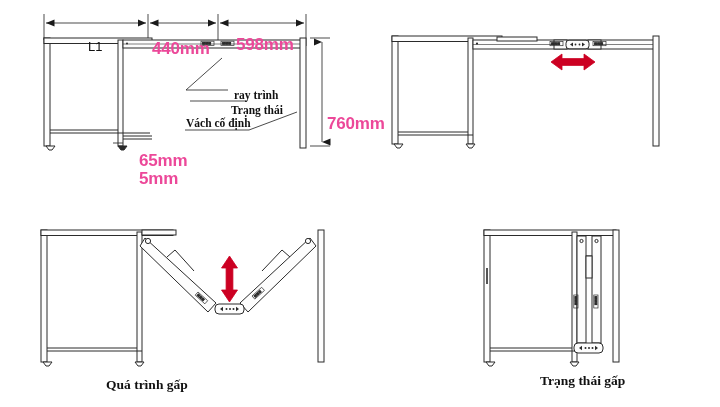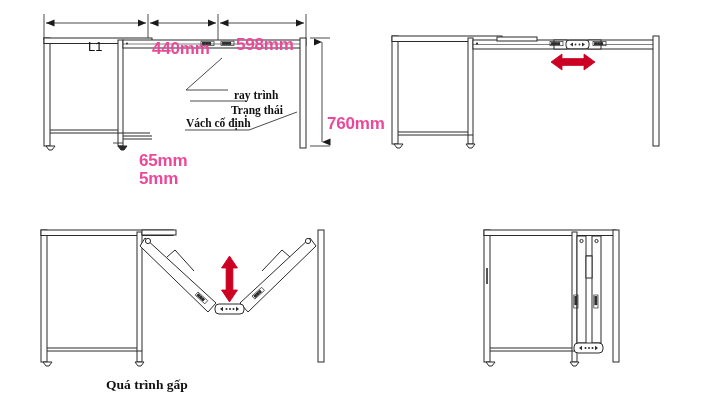--- a/index.html
+++ b/index.html
@@ -275,14 +275,15 @@
 
   <div class="lbl callout" style="left:231px; top:76px;margin-top:28px;">Trạng thái</div>
 
   <div class="lbl callout" style="left:234px; top:89px;">ray trình</div>
 
   <div class="lbl callout" style="left:186px; top:117px;text-align:right;">Vách cố định</div>
 
 
   <div class="lbl caption" style="left:106px; top:378px;text-align:right;">Quá trình gấp</div>
 
+  <div class="lbl caption" style="left:540px; top:374px;">Trạng thái gấp</div>
 
 </div>
 
 </body></html>

